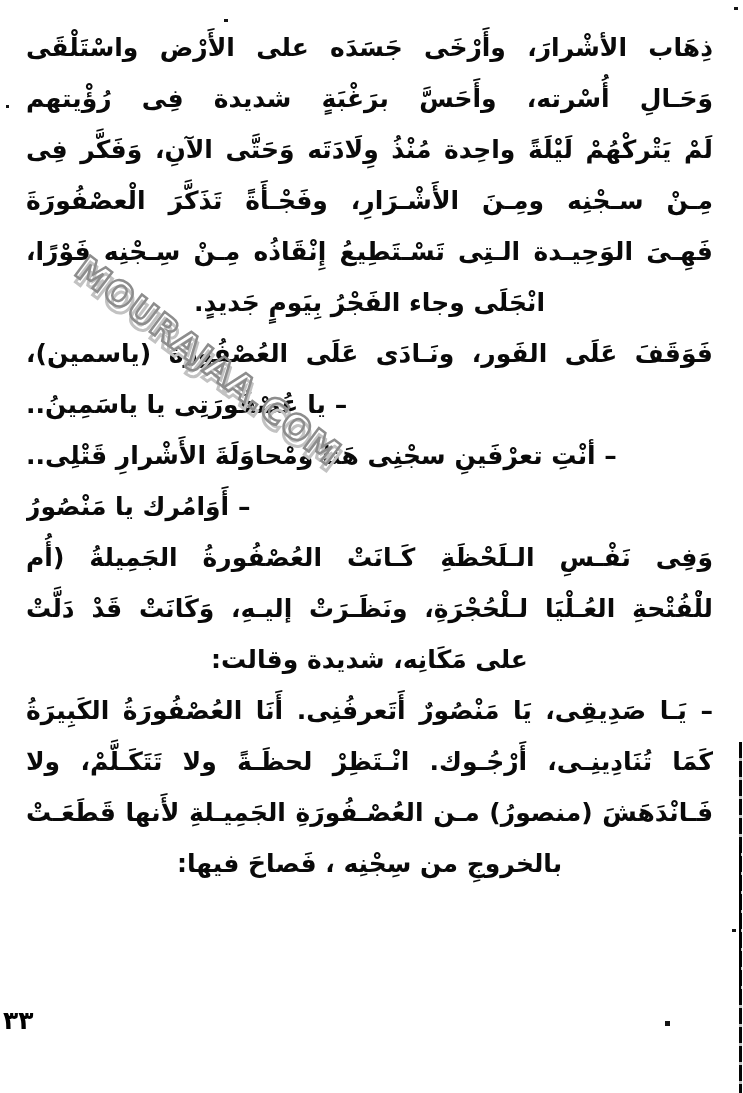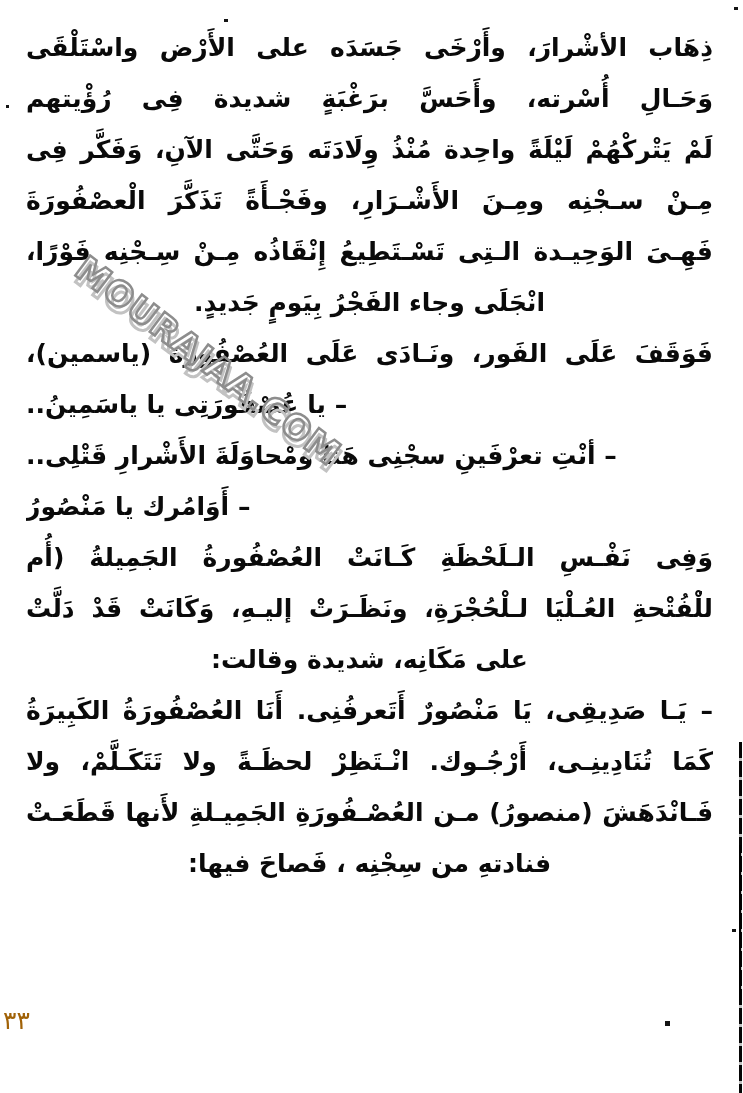--- a/index.html
+++ b/index.html
@@ -47,22 +47,22 @@
     left:4px; top:5px;
     -webkit-text-stroke:3px #c2c2c2;
   }
   .watermark .wm-main{
     -webkit-text-stroke:2.5px #8d8d8d;
   }
   
   .page-number{
     position:absolute;
     left:3px;top:1006px;
-    font-size:25px;font-weight:normal;
-    color:#a16207;
+    font-size:25px;font-weight:bold;
+    color:#000000;
     direction:rtl;
   }
   
   .edge-line{
     position:absolute;
     right:1px;top:742px;
     width:3px;height:351px;
     background:repeating-linear-gradient(180deg,#050505 0 16px,rgba(0,0,0,0.25) 16px 19px);
   }
   .edge-line-thick{
@@ -94,21 +94,21 @@
       <div class="line justify">فَوَقَفَ عَلَى الفَور، ونَـادَى عَلَى العُصْفُورة (ياسمين)، فَحَطَّتْ أَمَامَهْ</div>
       <div class="line dialogue">– يا عُصْفُورَتِى يا ياسَمِينُ..</div>
       <div class="line dialogue">– أنْتِ تعرْفَينِ سجْنِى هَنا ومْحاوَلَةَ الأَشْرارِ قَتْلِى..</div>
       <div class="line dialogue">– أَوَامُرك يا مَنْصُورُ</div>
       <div class="line justify">وَفِى نَفْـسِ الـلَحْظَةِ كَـانَتْ العُصْفُورةُ الجَمِيلةُ (أُم يابسمينَ) قَدْ وَصَلَتْ</div>
       <div class="line justify">للْفُتْحةِ العُـلْيَا لـلْحُجْرَةِ، ونَظَـرَتْ إليـهِ، وَكَانَتْ قَدْ دَلَّتْ وَالِدَه وَوَالِدَتَه</div>
       <div class="line center">على مَكَانِه، شديدة وقالت:</div>
       <div class="line justify">– يَـا صَدِيقِى، يَا مَنْصُورٌ أَتَعرفُنِى. أَنَا العُصْفُورَةُ الكَبِيرَةُ الجمِيلَةُ</div>
       <div class="line justify">كَمَا تُنَادِينِـى، أَرْجُـوك. انْـتَظِرْ لحظَـةً ولا تَتَكَـلَّمْ، ولا تَتَـلَفَّظْ بِأَى لَفْظٍ</div>
       <div class="line justify">فَـانْدَهَشَ (منصورُ) مـن العُصْـفُورَةِ الجَمِيـلةِ لأَنها قَطَعَـتْ عَلَيَه طَلَبَه</div>
-      <div class="line center">فنادتهِ من سِجْنِه ، فَصاحَ فيها:</div>
+      <div class="line center">بالخروجِ من سِجْنِه ، فَصاحَ فيها:</div>
     </div>
 
   <div class="watermark">
     <span class="wm wm-shadow">MOURAJAA.COM</span>
     <span class="wm wm-main">MOURAJAA.COM</span>
   </div>
 
   <div class="page-number">٣٣</div>
 
   <div class="edge-line"></div>

